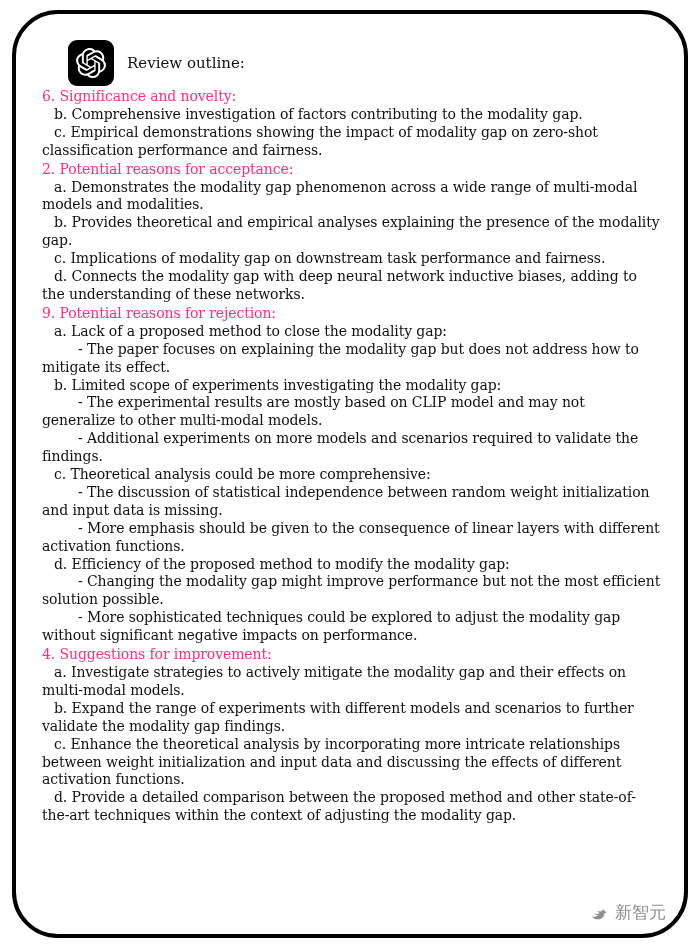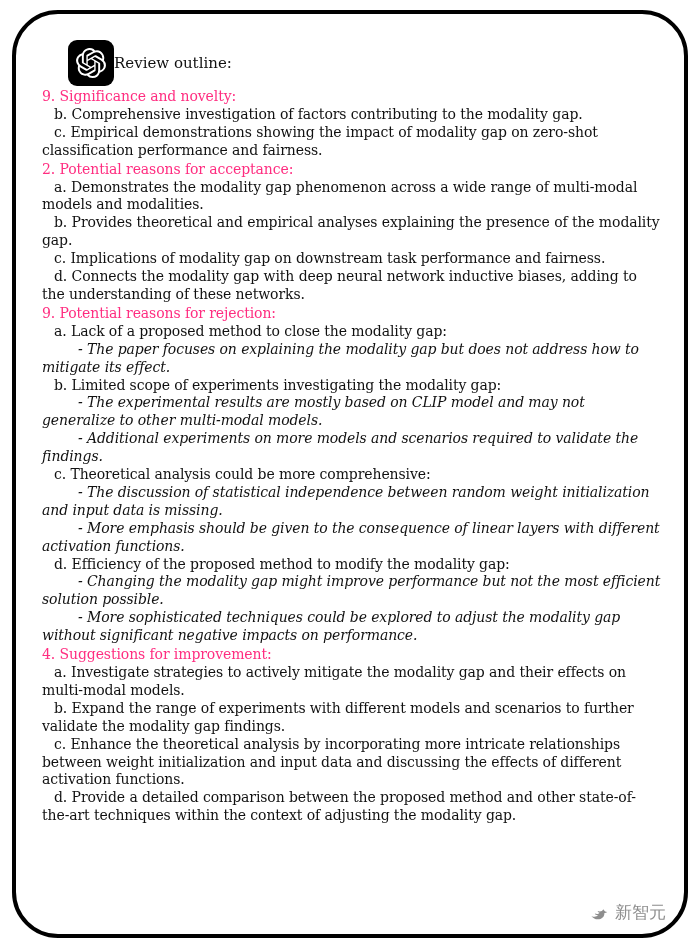--- a/index.html
+++ b/index.html
@@ -23,20 +23,21 @@
     left: 12px; top: 10px; right: 12px; bottom: 10px;
     border: 4px solid var(--border, #000);
     border-radius: 46px;
     background: #ffffff;
   }
   .header {
     position: absolute;
     left: 68px; top: 40px;
     display: flex;
     align-items: center;
+    gap: 13px;
   }
   .logo {
     width: 46px; height: 46px;
     background: #000000;
     border-radius: 9px;
     display: flex;
     align-items: center;
     justify-content: center;
     flex: 0 0 auto;
   }
@@ -51,21 +52,21 @@
     width: 620px;
     font-size: 14px;
     line-height: 17.9px;
     letter-spacing: -0.1px;
     color: var(--body, #111);
   }
   .content p { margin: 0; }
   .section + .section { margin-top: 1px; }
   .section-heading { color: var(--heading, #ff2d80); }
   .item.level-1 { text-indent: 12px; }
-  .item.level-2 { text-indent: 36px; font-style: italic; }
+  .item.level-2 { text-indent: 36px; }
   .watermark {
     position: absolute;
     right: 34px; bottom: 24px;
     display: flex;
     align-items: center;
     gap: 4px;
     color: var(--watermark, #8e8e8e);
     font-size: 17px;
     font-family: Liberation Mono, monospace;
   }
@@ -80,21 +81,21 @@
   <div class="logo">
     <svg viewBox="0 0 24 24" aria-hidden="true">
       <path d="M22.2819 9.8211a5.9847 5.9847 0 0 0-.5157-4.9108 6.0462 6.0462 0 0 0-6.5098-2.9A6.0651 6.0651 0 0 0 4.9807 4.1818a5.9847 5.9847 0 0 0-3.9977 2.9 6.0462 6.0462 0 0 0 .7427 7.0966 5.98 5.98 0 0 0 .511 4.9107 6.051 6.051 0 0 0 6.5146 2.9001A5.9847 5.9847 0 0 0 13.2599 24a6.0557 6.0557 0 0 0 5.7718-4.2058 5.9894 5.9894 0 0 0 3.9977-2.9001 6.0557 6.0557 0 0 0-.7475-7.073zm-9.022 12.6081a4.4755 4.4755 0 0 1-2.8764-1.0408l.1419-.0804 4.7783-2.7582a.7948.7948 0 0 0 .3927-.6813v-6.7369l2.02 1.1686a.071.071 0 0 1 .038.052v5.5826a4.504 4.504 0 0 1-4.4945 4.4944zm-9.6607-4.1254a4.4708 4.4708 0 0 1-.5346-3.0137l.142.0852 4.783 2.7582a.7712.7712 0 0 0 .7806 0l5.8428-3.3685v2.3324a.0804.0804 0 0 1-.0332.0615L9.74 19.9502a4.4992 4.4992 0 0 1-6.1408-1.6464zM2.3408 7.8956a4.485 4.485 0 0 1 2.3655-1.9728V11.6a.7664.7664 0 0 0 .3879.6765l5.8144 3.3543-2.0201 1.1685a.0757.0757 0 0 1-.071 0l-4.8303-2.7865A4.504 4.504 0 0 1 2.3408 7.8956zm16.5963 3.8558L13.1038 8.364 15.1192 7.2a.0757.0757 0 0 1 .071 0l4.8303 2.7913a4.4944 4.4944 0 0 1-.6765 8.1042v-5.6772a.79.79 0 0 0-.407-.667zm2.0107-3.0231l-.142-.0852-4.7735-2.7818a.7759.7759 0 0 0-.7854 0L9.409 9.2297V6.8974a.0662.0662 0 0 1 .0284-.0615l4.8303-2.7866a4.4992 4.4992 0 0 1 6.6802 4.66zM8.3065 12.863l-2.02-1.1638a.0804.0804 0 0 1-.038-.0567V6.0742a4.4992 4.4992 0 0 1 7.3757-3.4537l-.142.0805L8.704 5.459a.7948.7948 0 0 0-.3927.6813zm1.0976-2.3654l2.602-1.4998 2.6069 1.4998v2.9994l-2.5974 1.4997-2.6067-1.4997z"></path>
     </svg>
   </div>
   <div class="title">Review outline:</div>
 </div>
 
 <div class="content" id="sections">
     <div class="section">
-      <p class="section-heading">9. Significance and novelty:</p>
+      <p class="section-heading">6. Significance and novelty:</p>
       <p class="item level-1">b. Comprehensive investigation of factors contributing to the modality gap.</p>
       <p class="item level-1">c. Empirical demonstrations showing the impact of modality gap on zero-shot classification performance and fairness.</p>
     </div>
     <div class="section">
       <p class="section-heading">2. Potential reasons for acceptance:</p>
       <p class="item level-1">a. Demonstrates the modality gap phenomenon across a wide range of multi-modal models and modalities.</p>
       <p class="item level-1">b. Provides theoretical and empirical analyses explaining the presence of the modality gap.</p>
       <p class="item level-1">c. Implications of modality gap on downstream task performance and fairness.</p>
       <p class="item level-1">d. Connects the modality gap with deep neural network inductive biases, adding to the understanding of these networks.</p>
     </div>

